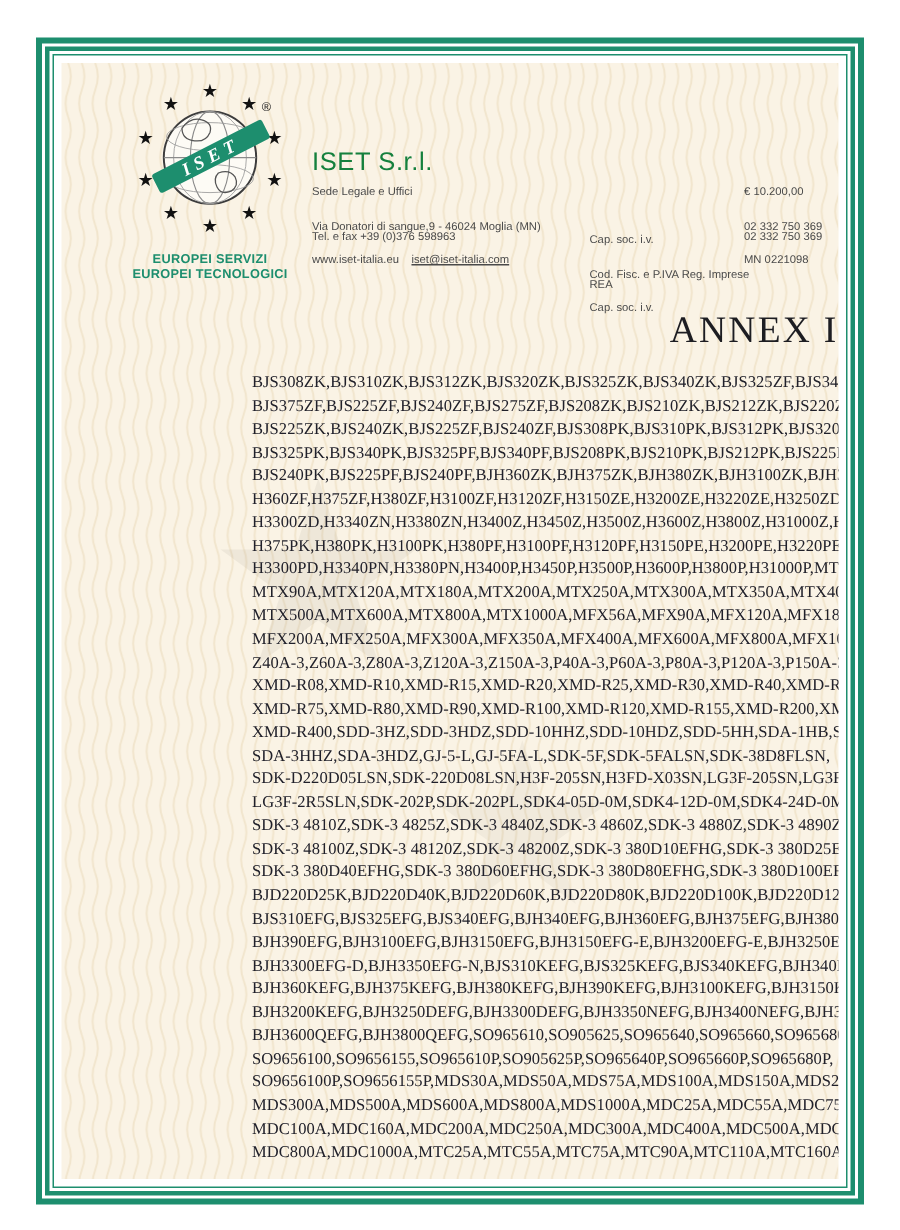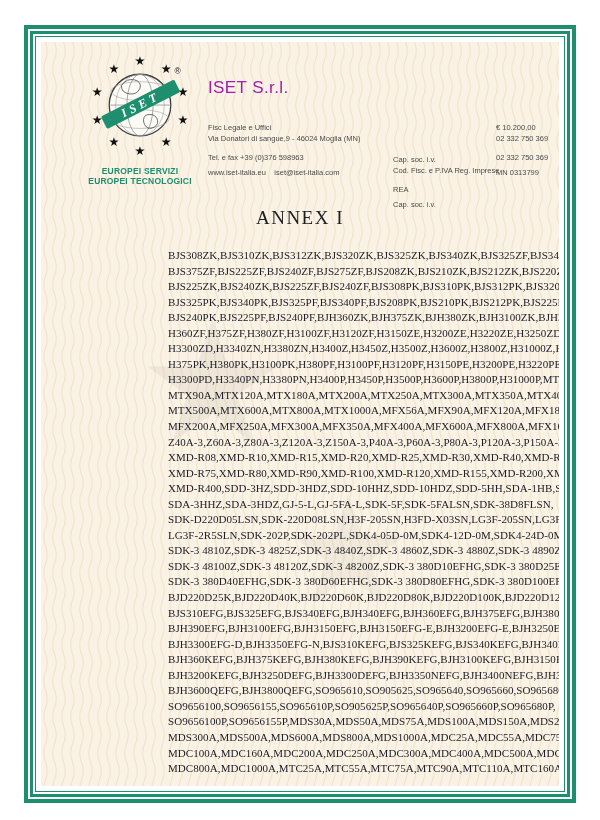--- a/index.html
+++ b/index.html
@@ -10,29 +10,29 @@
   .frame1{position:absolute;left:24px;top:25px;right:24px;bottom:17px;border:4px solid var(--green);}
   .frame2{position:absolute;inset:2px;border:3px solid var(--green);}
   .frame3{position:absolute;inset:2px;border:1px solid var(--green);}
   .paper{position:absolute;inset:5px;background:var(--paper);overflow:hidden;}
   .paper svg.bgpat{position:absolute;left:0;top:0;width:100%;height:100%;}
   
   .logo{position:absolute;left:36px;top:8px;width:126px;text-align:center;}
   .logo-caption{color:var(--green);font-weight:bold;font-size:8.5px;line-height:10px;
                 letter-spacing:.2px;margin-top:0;}
   
-  .company{position:absolute;left:167px;top:36px;font-size:17px;letter-spacing:.4px;color:#a21caf;}
+  .company{position:absolute;left:167px;top:56px;font-size:17px;letter-spacing:.4px;color:#15803d;}
   .hl{position:absolute;left:167px;font-size:7.5px;color:var(--gray);white-space:nowrap;}
   .rl{position:absolute;left:352px;font-size:7.5px;color:var(--gray);white-space:nowrap;margin-top:32px;}
   .rv{position:absolute;left:455px;font-size:7.5px;color:var(--gray);white-space:nowrap;text-align:center;}
-  .r1{top:81px}.r2{top:92px}.r3{top:111px}.r4{top:126px}
-  .email{color:var(--gray);margin-top:36px;}
+  .r1{top:81px}.r2{top:104px}.r3{top:111px}.r4{top:126px}
+  .email{text-decoration:underline;color:var(--gray);margin-top:36px;}
   
-  .title{position:absolute;left:0;top:165px;width:100%;text-align:center;
-         font-family:"Liberation Serif",serif;font-size:19px;letter-spacing:1.5px;color:#1d1d22;}
+  .title{position:absolute;left:0;top:165px;width:100%;text-align:right;
+         font-family:"Liberation Serif",serif;font-size:25px;letter-spacing:1.5px;color:#1d1d22;}
   .body-list{position:absolute;left:127px;top:206px;width:430px;
              font-family:"Liberation Serif",serif;font-size:11px;line-height:15.55px;
              color:var(--ink);letter-spacing:.05px;}
   .bline{white-space:nowrap;}
 </style>
 </head>
 <body>
 
 <div class="page">
   <div class="frame1">
@@ -85,37 +85,37 @@
               <text x="97" y="26" font-size="9" fill="#222">®</text>
             </svg>
             <div class="logo-caption">
               <div>EUROPEI SERVIZI</div>
               <div>EUROPEI TECNOLOGICI</div>
             </div>
           </div>
 
           <div class="company">ISET S.r.l.</div>
 
-          <div class="hl r1">Fisc Legale e Uffici</div>
+          <div class="hl r1">Sede Legale e Uffici</div>
           <div class="hl r2">Via Donatori di sangue,9 - 46024 Moglia (MN)</div>
           <div class="hl r3">Tel. e fax +39 (0)376 598963</div>
           <div class="hl r4">
             <span>www.iset-italia.eu</span>
             <span>&nbsp;&nbsp;</span>
             <span class="email">iset@iset-italia.com</span>
           </div>
 
           <div class="rl r1">Cap. soc. i.v.</div>
           <div class="rv r1">€ 10.200,00</div>
           <div class="rl r2">Cod. Fisc. e P.IVA Reg. Imprese</div>
           <div class="rv r2">02 332 750 369</div>
           <div class="rl r3">REA</div>
           <div class="rv r3">02 332 750 369</div>
           <div class="rl r4">Cap. soc. i.v.</div>
-          <div class="rv r4">MN 0313799</div>
+          <div class="rv r4">MN 0221098</div>
 
           <div class="title">ANNEX I</div>
 
           <div class="body-list">
               <div class="bline">BJS308ZK,BJS310ZK,BJS312ZK,BJS320ZK,BJS325ZK,BJS340ZK,BJS325ZF,BJS340ZF,</div>
               <div class="bline">BJS375ZF,BJS225ZF,BJS240ZF,BJS275ZF,BJS208ZK,BJS210ZK,BJS212ZK,BJS220ZK,</div>
               <div class="bline">BJS225ZK,BJS240ZK,BJS225ZF,BJS240ZF,BJS308PK,BJS310PK,BJS312PK,BJS320PK,</div>
               <div class="bline">BJS325PK,BJS340PK,BJS325PF,BJS340PF,BJS208PK,BJS210PK,BJS212PK,BJS225PK,</div>
               <div class="bline">BJS240PK,BJS225PF,BJS240PF,BJH360ZK,BJH375ZK,BJH380ZK,BJH3100ZK,BJH3120ZK,</div>
               <div class="bline">H360ZF,H375ZF,H380ZF,H3100ZF,H3120ZF,H3150ZE,H3200ZE,H3220ZE,H3250ZD,</div>

